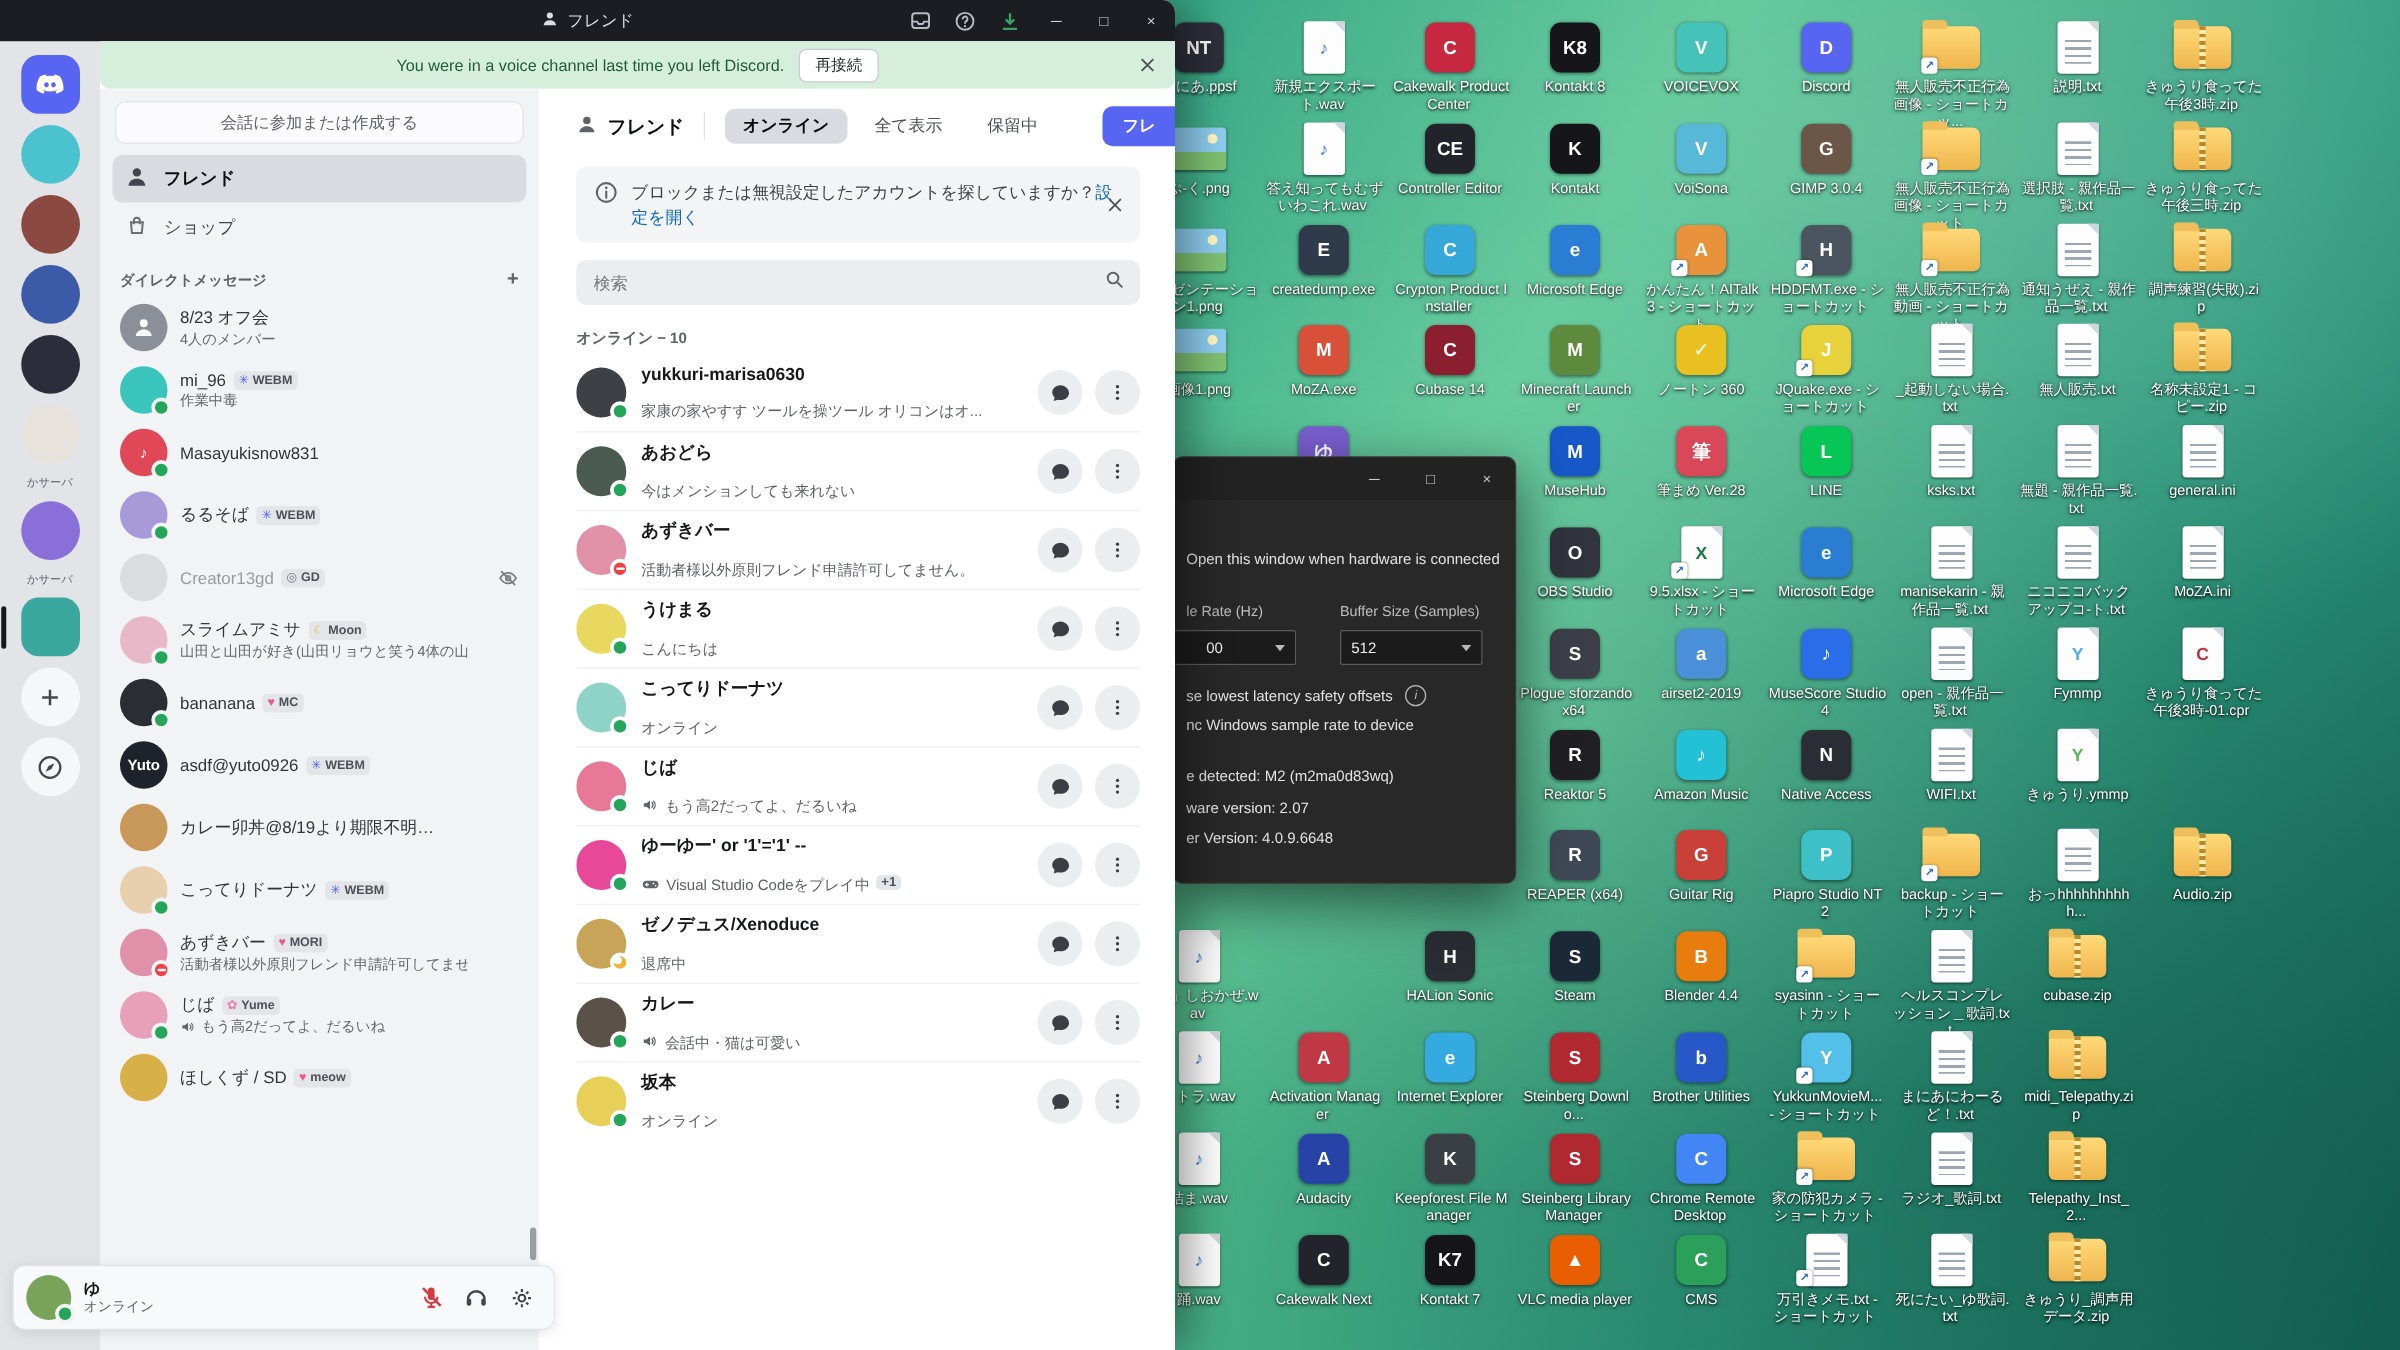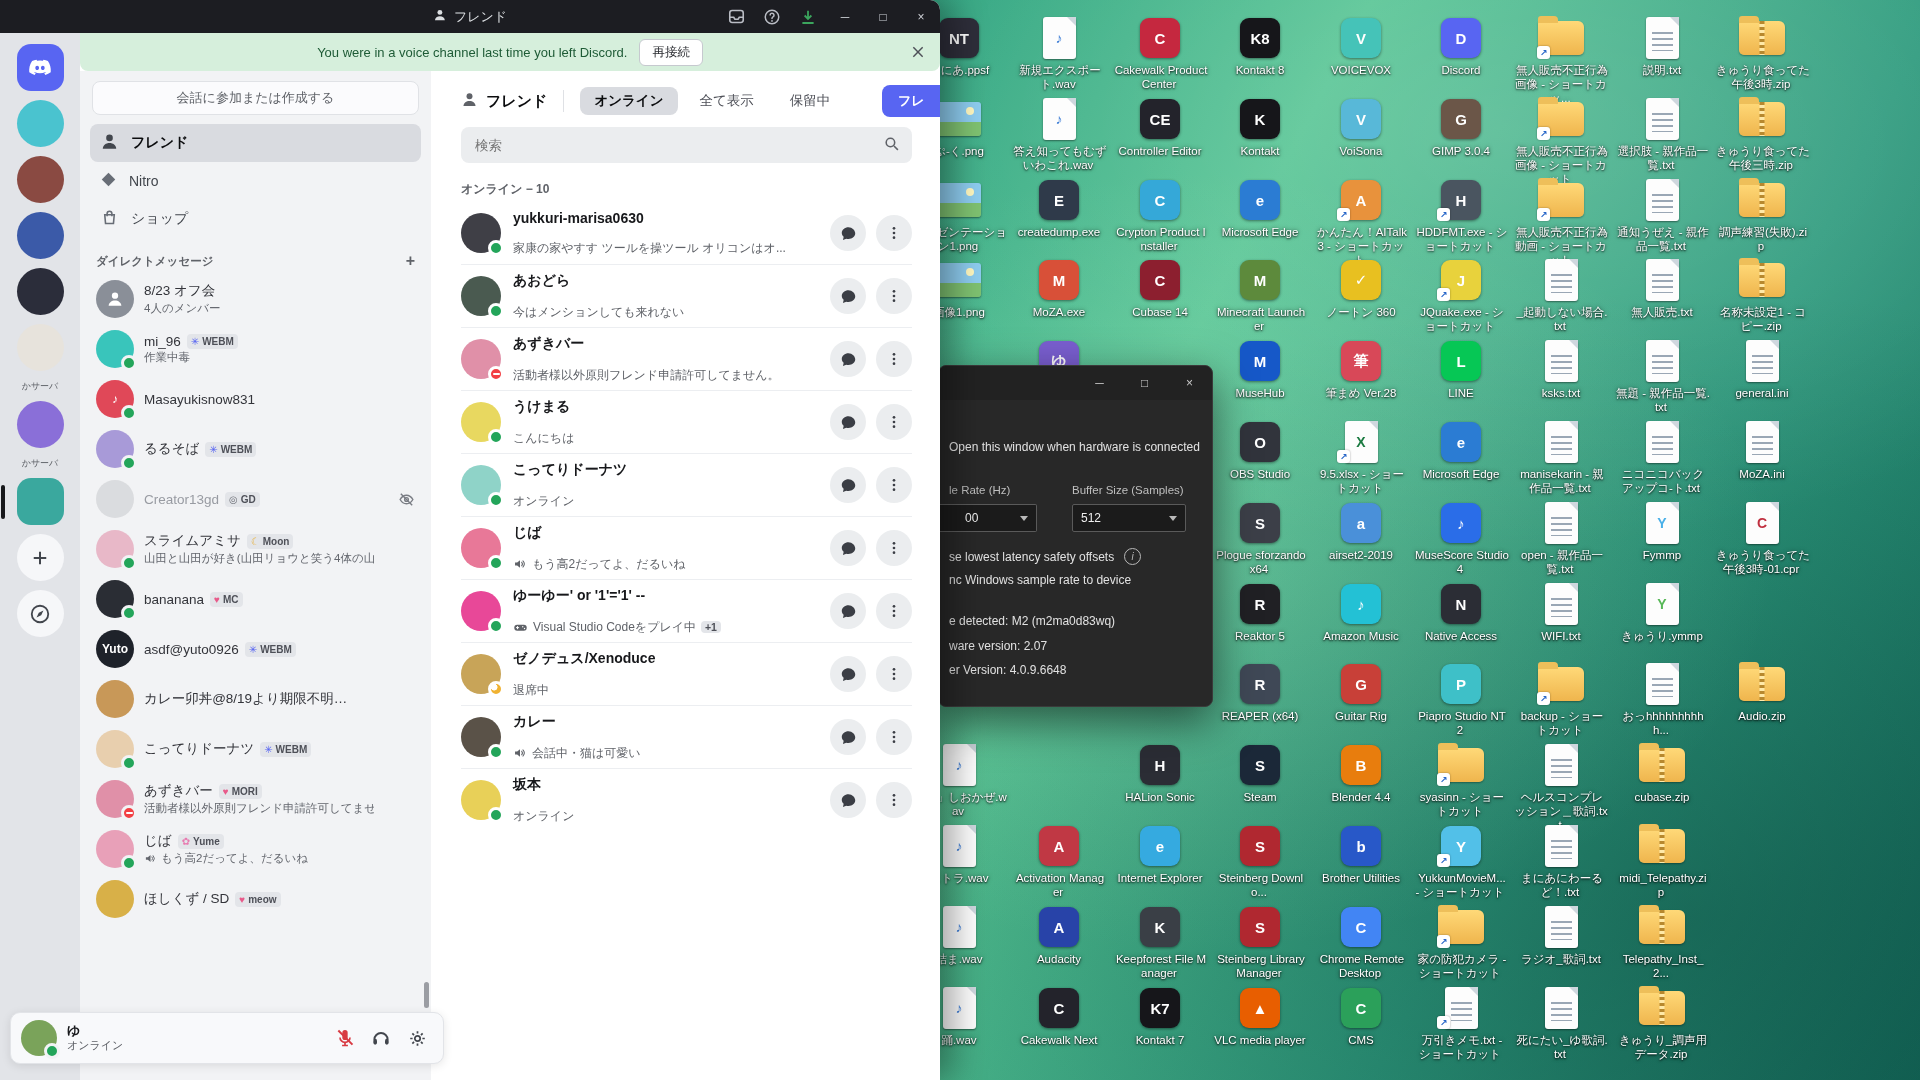--- a/index.html
+++ b/index.html
@@ -133,21 +133,21 @@
   .notice-close{position:absolute;right:12px;top:50%;transform:translateY(-50%);display:flex}
 
   .f-search{margin:0 28px 0 30px;height:36px;background:#ebedef;border-radius:8px;display:flex;align-items:center;padding:0 12px}
   .f-search input{flex:1;border:none;background:transparent;font-size:13.5px;color:#be185d;outline:none;font-family:inherit}
   .sec-label{margin:18px 28px 4px 30px;font-size:12px;font-weight:bold;color:#5f6268}
   #flist{margin:0 28px 0 30px;overflow:hidden}
   .f-row{display:flex;align-items:center;gap:12px;height:62px}
   .f-row + .f-row{border-top:1px solid #eceef1}
   .f-row .avatar{width:40px;height:40px}
   .f-name{font-size:14px;font-weight:bold;color:#17181b;white-space:nowrap}
-  .f-sub{font-size:12px;color:#5f6268;display:flex;align-items:center;gap:5px;margin-top:14px;white-space:nowrap;overflow:hidden;max-width:330px}
+  .f-sub{font-size:12px;color:#5f6268;display:flex;align-items:flex-start;gap:5px;margin-top:14px;white-space:nowrap;overflow:hidden;max-width:330px}
   .plus-badge{background:#e3e5e9;border-radius:4px;font-size:10.5px;padding:0 4px;color:#4e5058;font-weight:bold}
   .f-actions{margin-left:auto;display:flex;gap:10px}
   .row-btn{width:36px;height:36px;border-radius:50%;background:#ebedef;display:flex;align-items:center;justify-content:center}
 </style>
 </head>
 <body>
 
 <div class="wallpaper"></div>
 <div id="dticons">
     <div class="dt-cell" style="left:911px;top:15px">
@@ -894,26 +894,20 @@
           <button class="ch-search">会話に参加または作成する</button>
           <nav id="chnav">
               <div class="ch-item active">
          <span><svg width="19" height="19" viewBox="0 0 24 24" fill="#42464d">
                     <circle cx="12" cy="7.5" r="4.2"></circle>
                     <path d="M3.5 21c.4-4.4 4-7 8.5-7s8.1 2.6 8.5 7z"></path>
                   </svg></span>
          <span>フレンド</span>
        </div>
               <div class="ch-item">
-         <span><svg width="17" height="17" viewBox="0 0 24 24" fill="#686d76">
-                    <path d="M12 2.5L21.5 12 12 21.5 2.5 12z"></path>
-                  </svg></span>
-         <span>Nitro</span>
-       </div>
-              <div class="ch-item">
          <span><svg width="19" height="19" viewBox="0 0 24 24" fill="none" stroke="#686d76" stroke-width="2">
                     <path d="M6 8.5h12l-1 11H7z"></path>
                     <path d="M9 10.5V7a3 3 0 0 1 6 0v3.5"></path>
                   </svg></span>
          <span>ショップ</span>
        </div>
             </nav>
           <div class="dm-head">
             <span>ダイレクトメッセージ</span>
             <span class="dm-plus">+</span>
@@ -1093,20 +1087,35 @@
             </span>
             <span class="mh-div"></span>
             <span id="mh-tabs" style="display:flex;gap:8px">
                 <span class="mh-tab active">オンライン</span>
                 <span class="mh-tab">全て表示</span>
                 <span class="mh-tab">保留中</span>
               </span>
             <button class="add-btn">フレ</button>
           </div>
 
+          <div class="notice">
+            <span><svg width="20" height="20" viewBox="0 0 24 24" fill="none" stroke="#5f6268" stroke-width="2">
+                  <circle cx="12" cy="12" r="9"></circle>
+                  <path d="M12 11v6" stroke-linecap="round"></path>
+                  <circle cx="12" cy="7.5" r="1.3" fill="#5f6268" stroke="none"></circle>
+                </svg></span>
+            <span class="notice-text">
+              <span>ブロックまたは無視設定したアカウントを探していますか？</span><a class="notice-link">設定を開く</a>
+            </span>
+            <span class="notice-close">
+                <svg width="16" height="16" viewBox="0 0 24 24" fill="none" stroke="#4e5058" stroke-width="2.2">
+                  <path d="M5 5l14 14M19 5L5 19"></path>
+                </svg>
+              </span>
+          </div>
 
           <div class="f-search">
             <input placeholder="検索" style="">
             <span><svg width="17" height="17" viewBox="0 0 24 24" fill="none" stroke="#5f6268" stroke-width="2.2">
                   <circle cx="10.5" cy="10.5" r="6"></circle>
                   <path d="M15.5 15.5L21 21"></path>
                 </svg></span>
           </div>
 
           <div class="sec-label">オンライン − 10</div>

